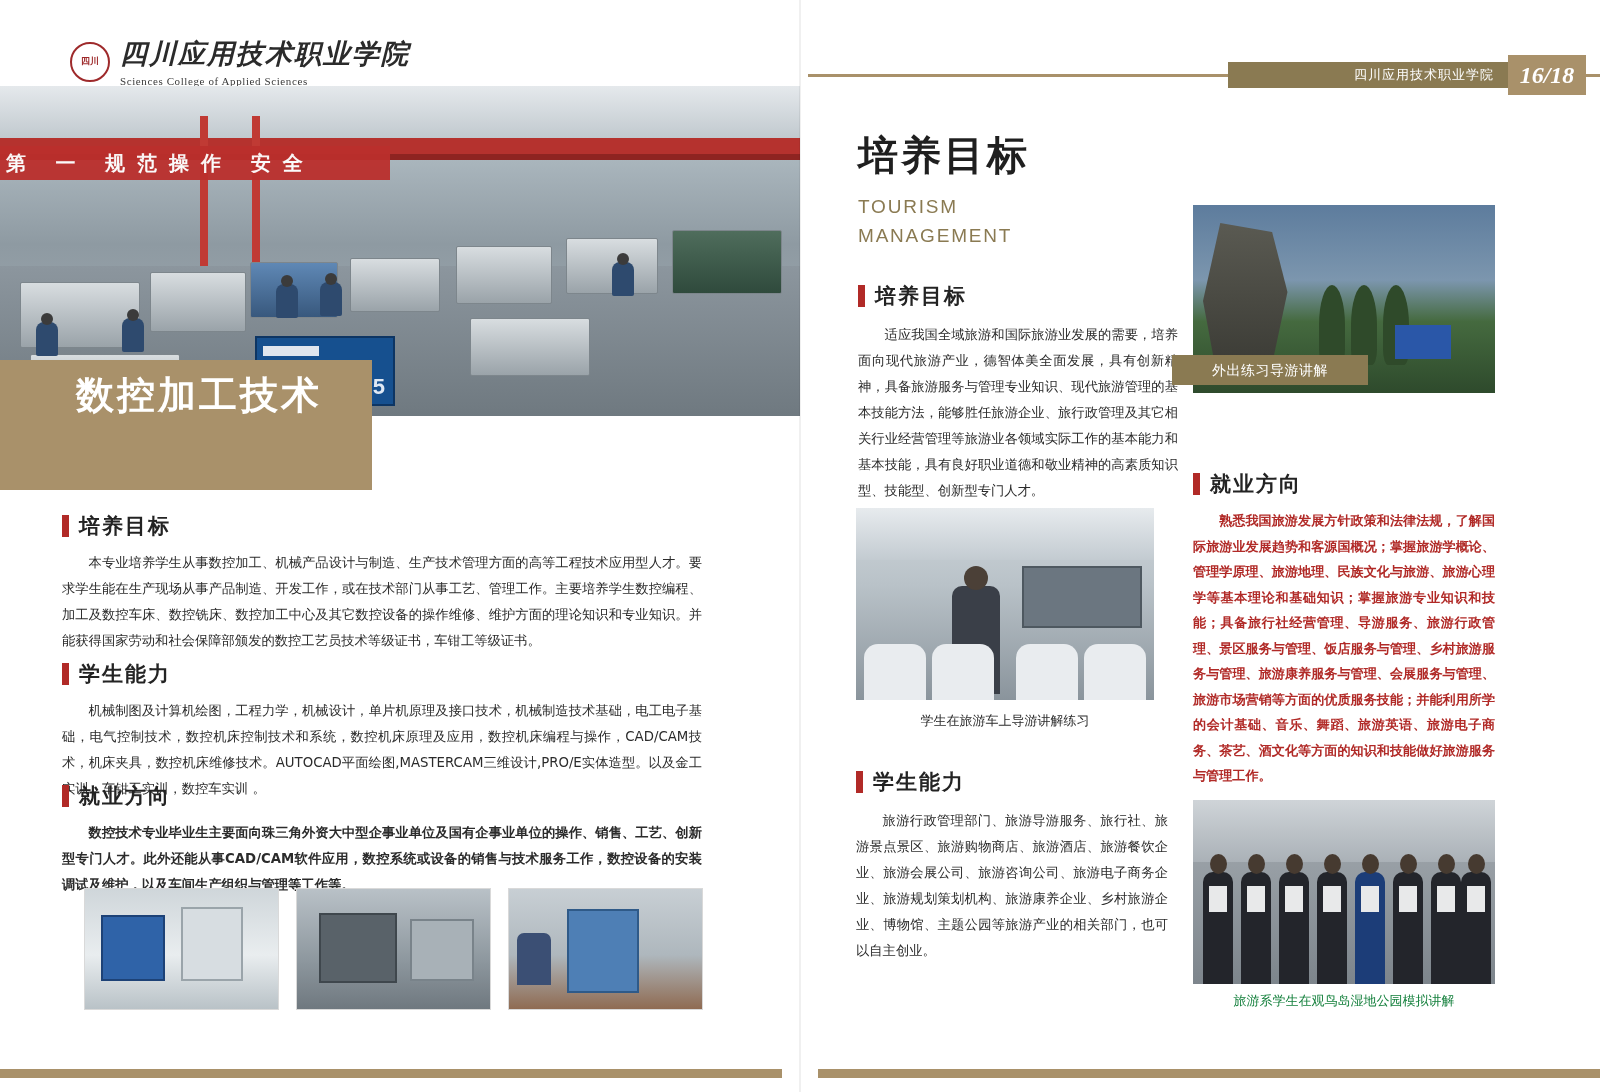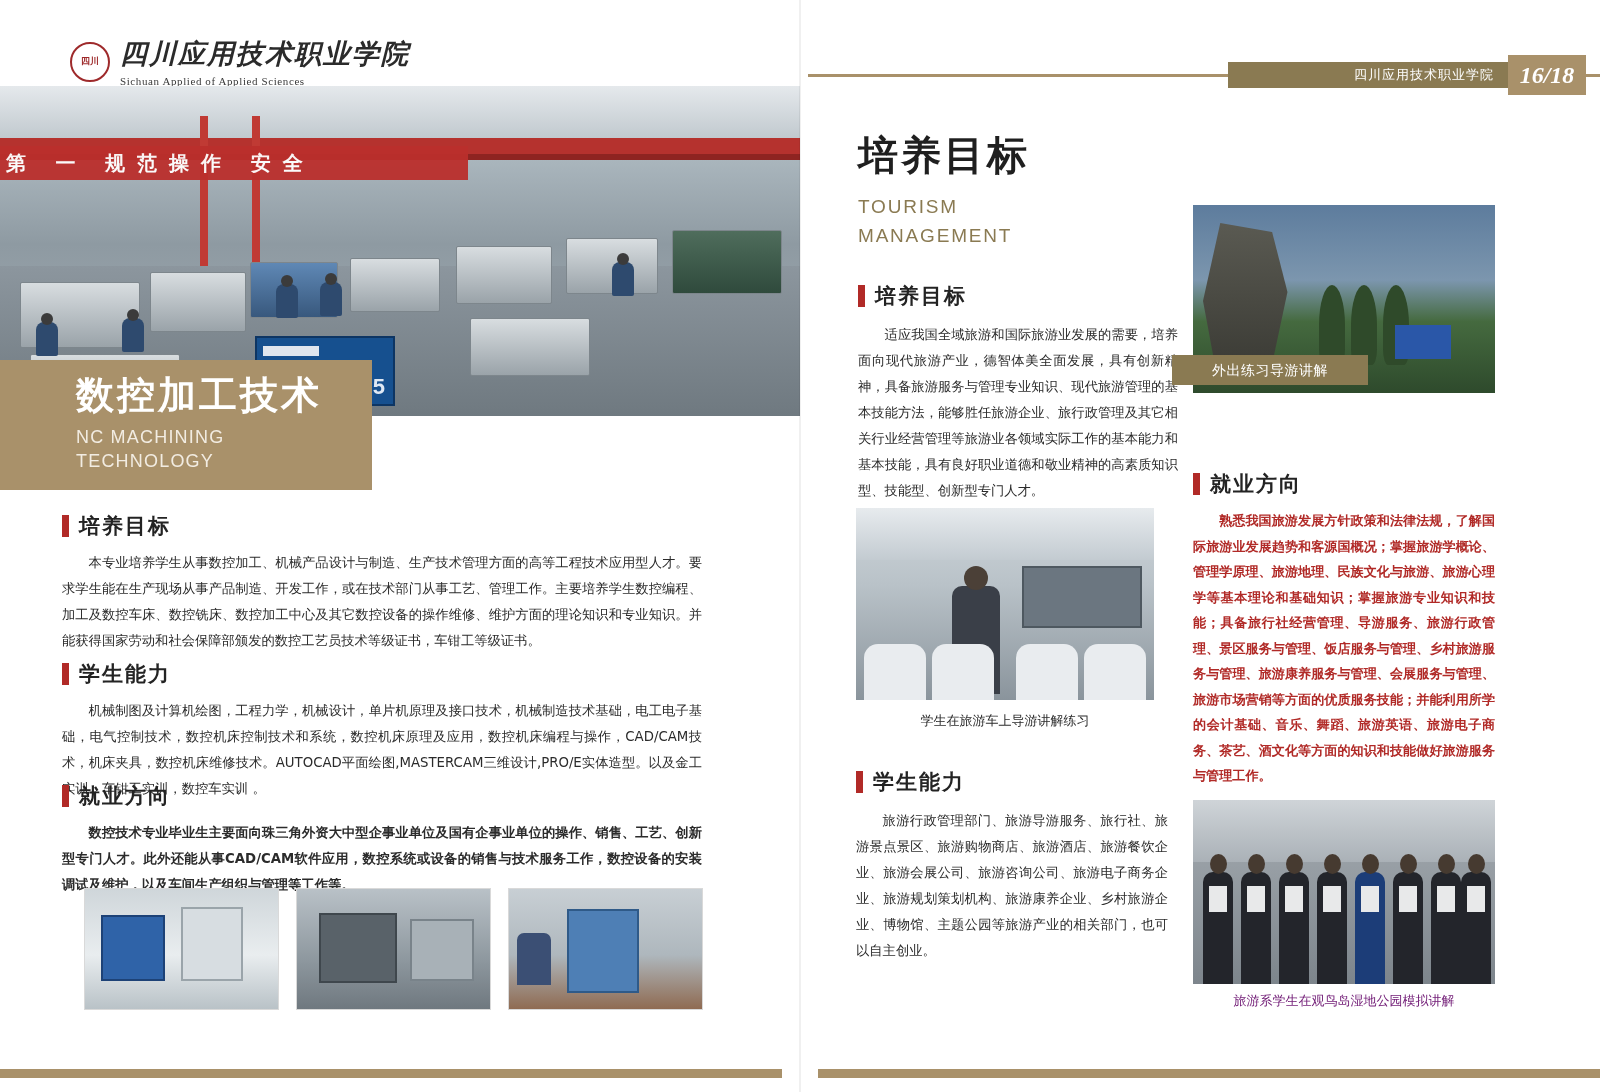--- a/index.html
+++ b/index.html
@@ -55,21 +55,21 @@
   .hero .beam2 { position:absolute; left:0; top:68px; width:100%; height:6px; background:#8e2421; }
   .hero .crane {
     position:absolute; left:200px; top:30px; width:8px; height:230px; background:#c03a34;
   }
   .hero .crane2 { position:absolute; left:252px; top:30px; width:8px; height:210px; background:#c03a34; }
   .hero .floor {
     position:absolute; left:0; bottom:0; width:100%; height:150px;
     background:linear-gradient(180deg,#8c969e,#6f7980);
   }
   .hero .banner {
-    position:absolute; left:0; top:60px; width:468px; height:34px;
+    position:absolute; left:0; top:60px; width:390px; height:34px;
     background:#bb2f2c; color:#fff; font-size:20px; font-weight:bold;
     letter-spacing:12px; padding-left:6px; line-height:34px; opacity:.95;
   }
   .hero .mach {
     position:absolute; background:linear-gradient(180deg,#d8dde0,#9aa3a9);
     border:1px solid #7d868c; border-radius:2px;
   }
   .hero .mach.dark { background:linear-gradient(180deg,#4f6d5c,#2f4a3c); }
   .hero .mach.blue { background:linear-gradient(180deg,#5f88b5,#38587d); }
   .hero .board {
@@ -212,40 +212,40 @@
   }
   .r-photo3 .wall { position:absolute; left:0; top:0; width:100%; height:62px; background:linear-gradient(180deg,#cfd4d8,#aab1b7); }
   .r-photo3 .row { position:absolute; left:0; bottom:0; width:100%; height:126px; }
   .r-photo3 .p {
     position:absolute; bottom:0; width:30px; height:112px; background:#23252b; border-radius:10px 10px 0 0;
   }
   .r-photo3 .p::before { content:""; position:absolute; left:7px; top:-18px; width:17px; height:20px; border-radius:50%; background:#463a30; }
   .r-photo3 .p::after { content:""; position:absolute; left:6px; top:14px; width:18px; height:26px; background:#e8e9ea; }
   .r-cap3 {
     position:absolute; left:393px; top:992px; width:302px; text-align:center;
-    font-family:"DejaVu Serif", serif; font-size:13px; color:#701a75;
+    font-family:"DejaVu Serif", serif; font-size:13px; color:#15803d;
   }
 
   .r-bottom-bar { position:absolute; left:18px; bottom:14px; width:782px; height:9px; background:#a9916a; }
 
   .spine { position:absolute; left:799px; top:0; width:2px; height:1092px; background:rgba(0,0,0,.06); }
 </style>
 </head>
 <body>
 
 <div class="page">
 
   <div class="left-page">
 
     <div class="logo-band">
       <div class="logo-wrap">
         <div class="logo-seal">四川</div>
         <div>
           <div class="logo-cn">四川应用技术职业学院</div>
-          <div class="logo-en">Sichuan Applied of Applied Sciences</div>
+          <div class="logo-en">Sciences College of Applied Sciences</div>
         </div>
       </div>
     </div>
 
     <div class="hero">
       <div class="roof"></div>
       <div class="beam"></div>
       <div class="beam2"></div>
       <div class="crane"></div>
       <div class="crane2"></div>
@@ -271,24 +271,20 @@
       <div class="board">
         <div class="bl"></div>
         <div class="bl2"></div>
         <div class="bl3"></div>
         <div class="bn">5</div>
       </div>
     </div>
 
     <div class="title-block">
       <div class="cn">数控加工技术</div>
-      <div class="en">
-        <div>NC MACHINING</div>
-        <div>TECHNOLOGY</div>
-      </div>
     </div>
 
     <div class="l-s1">
       <div class="sec-head">
         <span class="bar"></span>
         <span class="t">培养目标</span>
       </div>
       <div class="body-txt indent">本专业培养学生从事数控加工、机械产品设计与制造、生产技术管理方面的高等工程技术应用型人才。要求学生能在生产现场从事产品制造、开发工作，或在技术部门从事工艺、管理工作。主要培养学生数控编程、加工及数控车床、数控铣床、数控加工中心及其它数控设备的操作维修、维护方面的理论知识和专业知识。并能获得国家劳动和社会保障部颁发的数控工艺员技术等级证书，车钳工等级证书。</div>
     </div>
 

